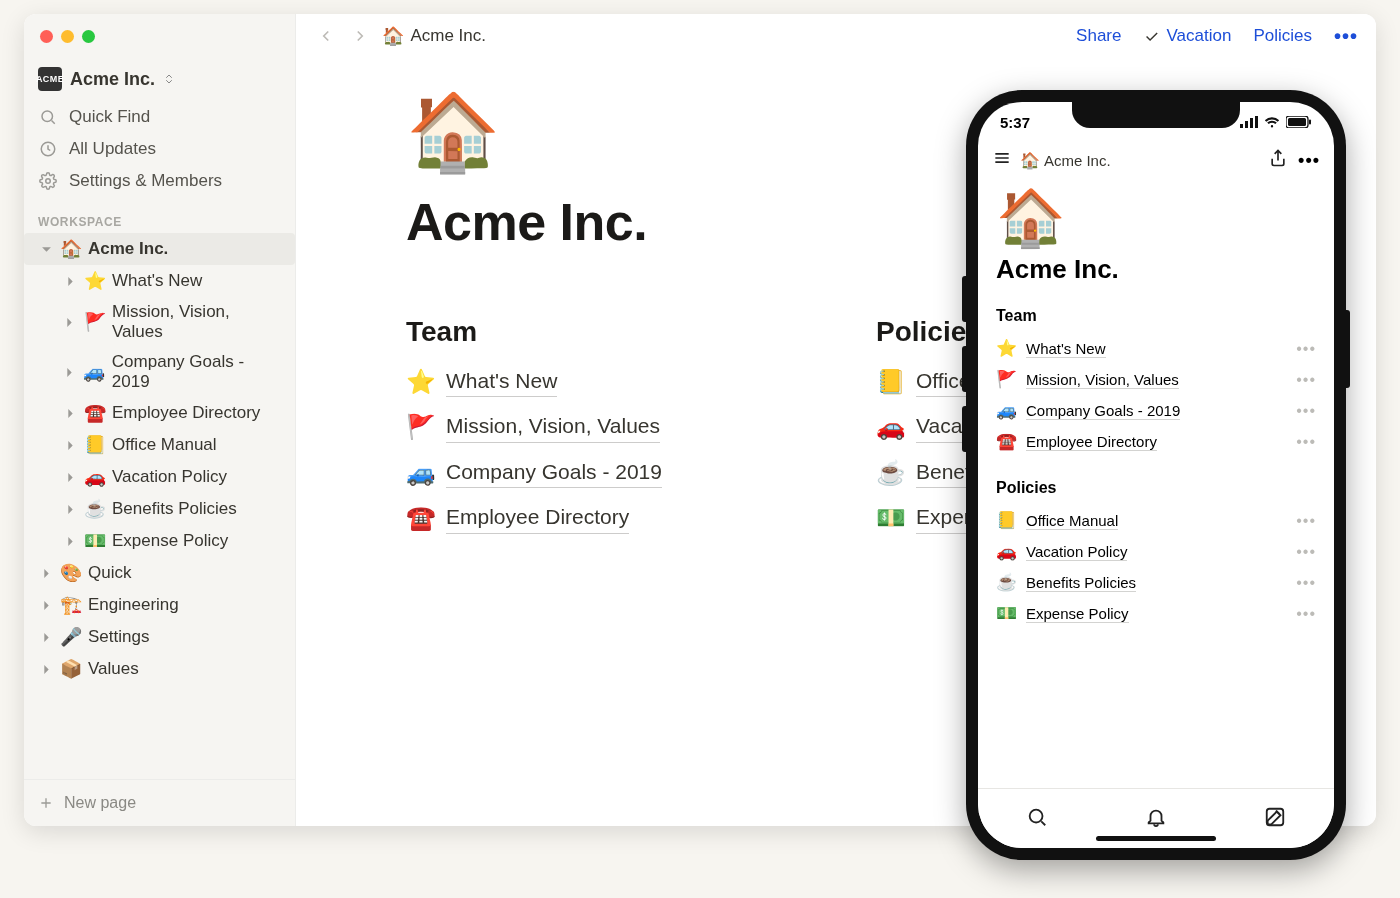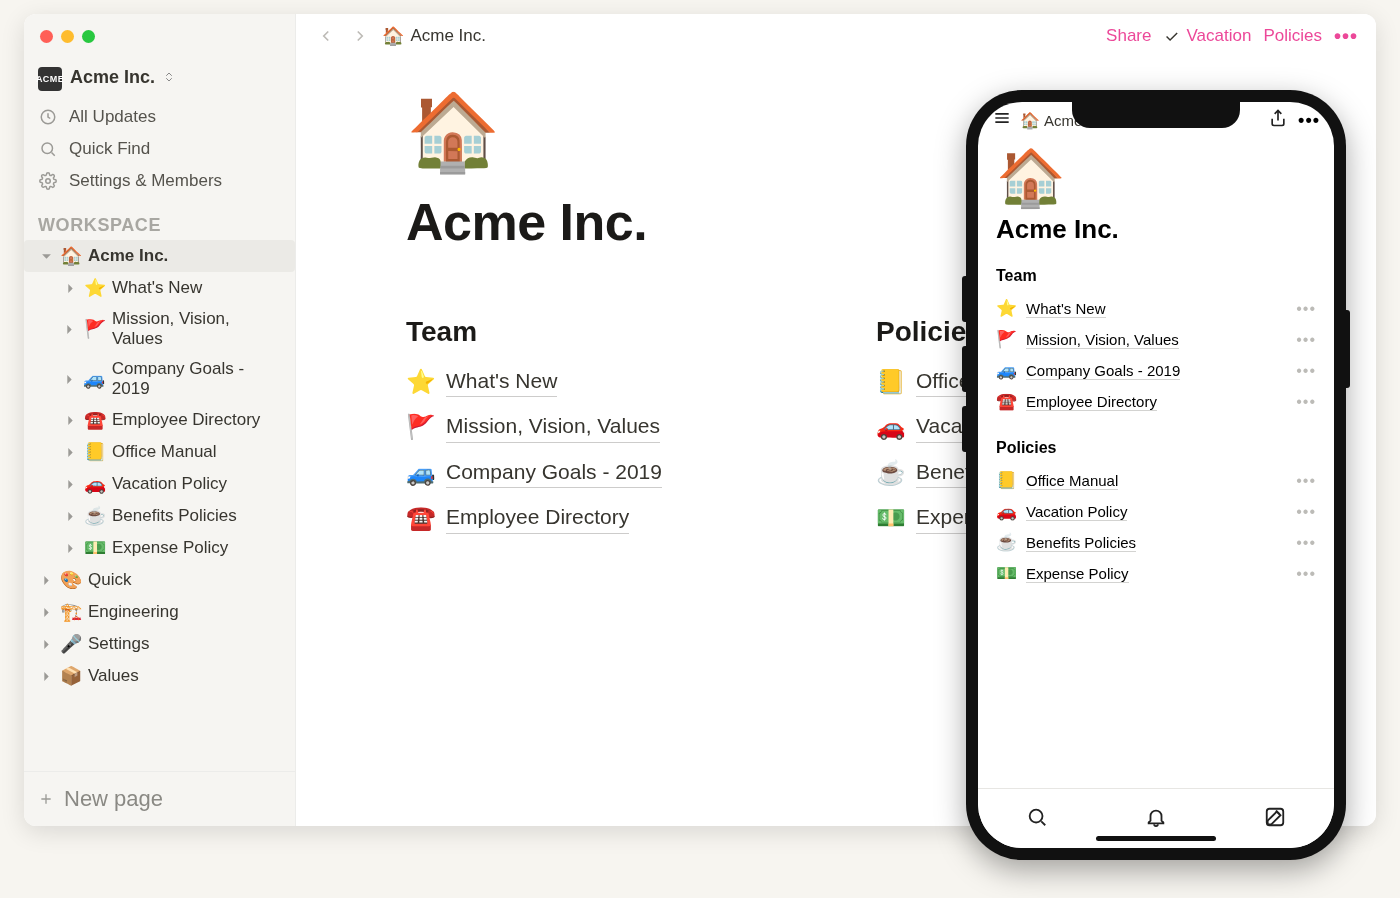--- a/index.html
+++ b/index.html
@@ -25,50 +25,50 @@
     background: #f6f5f2;
     border-right: 1px solid #ececea;
     display: flex; flex-direction: column;
     font-size: 17px;
     color: #37352f;
   }
   .traffic { display: flex; gap: 8px; padding: 16px 0 10px 16px; }
   .dot { width: 13px; height: 13px; border-radius: 50%; }
   .dot.red{background:#ff5f57;} .dot.yellow{background:#febc2e;} .dot.green{background:#28c840;}
 
-  .ws-header { display:flex; align-items:flex-start; gap:8px; padding:14px 14px 10px 14px; font-weight:700; font-size:18px; }
+  .ws-header { display:flex; align-items:center; gap:8px; padding:14px 14px 10px 14px; font-weight:700; font-size:18px; }
   .ws-badge { width:24px; height:24px; border-radius:4px; background:#333; color:#fff; font-size:9px; display:flex; align-items:center; justify-content:center; letter-spacing:0.4px; }
   .updown-icon svg{width:12px;height:12px;stroke:#888;}
 
   .nav-item { display:flex; align-items:center; gap:11px; padding:6px 14px; color:#55534d; cursor:pointer; }
   .nav-item .icon-slot{width:20px;height:20px;display:flex;align-items:center;justify-content:center;}
   .nav-item .icon-slot svg{width:18px;height:18px;stroke:#9b9a96;fill:none;stroke-width:2;}
 
-  .section-label{padding:18px 14px 4px 14px; font-size:18px; font-weight:700; letter-spacing:0.6px; color:#a8a7a2;}
+  .section-label{padding:18px 14px 4px 14px; font-size:12px; font-weight:700; letter-spacing:0.6px; color:#a8a7a2;}
 
   .tree{flex:1;overflow:auto;}
   .tree-row{display:flex;align-items:center;gap:6px;padding:5px 10px 5px 14px;cursor:pointer;border-radius:4px;}
   .tree-row.selected{background:#ebeae6;font-weight:700;}
   .tree-row .caret{width:16px;height:16px;display:flex;align-items:center;justify-content:center;color:#9b9a96;}
   .tree-row .caret svg{width:11px;height:11px;fill:#9b9a96;}
   .tree-row .emoji{font-size:18px;width:22px;text-align:center;}
   .tree-row .label{font-size:17px;color:#37352f;}
   .tree-row.selected .label{font-weight:700;}
   .tree-sub{padding-left:24px;}
 
-  .sidebar-footer{border-top:1px solid #ececea;padding:14px;display:flex;align-items:center;gap:10px;color:#8a8984;font-size:22px;cursor:pointer;}
+  .sidebar-footer{border-top:1px solid #ececea;padding:14px;display:flex;align-items:center;gap:10px;color:#8a8984;font-size:16px;cursor:pointer;}
   .sidebar-footer svg{width:16px;height:16px;stroke:#9b9a96;stroke-width:2;}
 
   .main{flex:1;position:relative;background:#fff;display:flex;flex-direction:column;}
   .topbar{height:44px;display:flex;align-items:center;padding:0 18px;gap:10px;}
   .nav-btn{width:24px;height:24px;display:flex;align-items:center;justify-content:center;cursor:pointer;}
   .nav-btn svg{width:18px;height:18px;stroke:#bdbbb6;stroke-width:2.2;fill:none;}
   .crumb{display:flex;align-items:center;gap:6px;color:#37352f;font-size:17px;}
   .crumb .emoji{font-size:18px;}
-  .top-actions{margin-left:auto;display:flex;align-items:center;gap:12px;color:#ec4899;font-size:17px;}
+  .top-actions{margin-left:auto;display:flex;align-items:center;gap:22px;color:#1d4ed8;font-size:17px;}
   .top-actions .act{display:flex;align-items:center;gap:6px;cursor:pointer;}
   .top-actions svg{width:17px;height:17px;stroke:#37352f;stroke-width:2;fill:none;}
   .more-dots{letter-spacing:1px;font-weight:700;font-size:20px;cursor:pointer;}
 
   .page-body{padding:36px 110px 0 110px;}
   .page-icon{font-size:76px;line-height:1;margin-bottom:22px;}
   .page-title{font-size:52px;font-weight:800;color:#1b1a18;letter-spacing:-0.5px;}
   .cols{display:flex;gap:80px;margin-top:64px;}
   .col{flex:0 0 390px;}
   .col h2{font-size:28px;font-weight:800;color:#1b1a18;margin-bottom:18px;}
@@ -137,34 +137,34 @@
       <span class="updown-icon">
         <svg viewBox="0 0 24 24">
             <path d="M7 9l5-5 5 5M7 15l5 5 5-5" fill="none" stroke-width="2" stroke-linecap="round" stroke-linejoin="round"></path>
           </svg>
       </span>
     </div>
 
     <div class="nav-item">
       <span class="icon-slot">
         <svg viewBox="0 0 24 24">
+            <circle cx="11" cy="11" r="7"></circle>
+            <path d="M21 21l-4.3-4.3"></path>
+          </svg>
+      </span>
+      <span>Quick Find</span>
+    </div>
+    <div class="nav-item">
+      <span class="icon-slot">
+        <svg viewBox="0 0 24 24">
             <circle cx="12" cy="12" r="9"></circle>
             <path d="M12 7v5l3 2"></path>
           </svg>
       </span>
       <span>All Updates</span>
-    </div>
-    <div class="nav-item">
-      <span class="icon-slot">
-        <svg viewBox="0 0 24 24">
-            <circle cx="11" cy="11" r="7"></circle>
-            <path d="M21 21l-4.3-4.3"></path>
-          </svg>
-      </span>
-      <span>Quick Find</span>
     </div>
     <div class="nav-item">
       <span class="icon-slot">
         <svg viewBox="0 0 24 24">
             <circle cx="12" cy="12" r="3"></circle>
             <path d="M19.4 15a1.7 1.7 0 0 0 .34 1.87l.06.06a2 2 0 1 1-2.83 2.83l-.06-.06a1.7 1.7 0 0 0-1.87-.34 1.7 1.7 0 0 0-1 1.56V21a2 2 0 0 1-4 0v-.09a1.7 1.7 0 0 0-1-1.56 1.7 1.7 0 0 0-1.87.34l-.06.06a2 2 0 1 1-2.83-2.83l.06-.06A1.7 1.7 0 0 0 4.6 15a1.7 1.7 0 0 0-1.56-1H3a2 2 0 0 1 0-4h.09A1.7 1.7 0 0 0 4.6 9a1.7 1.7 0 0 0-.34-1.87l-.06-.06A2 2 0 1 1 7 4.24l.06.06A1.7 1.7 0 0 0 9 4.6a1.7 1.7 0 0 0 1-1.56V3a2 2 0 0 1 4 0v.09c0 .67.4 1.27 1 1.51a1.7 1.7 0 0 0 1.87-.34l.06-.06A2 2 0 1 1 19.76 7l-.06.06A1.7 1.7 0 0 0 19.4 9c.24.6.84 1 1.51 1H21a2 2 0 0 1 0 4h-.09a1.7 1.7 0 0 0-1.51 1z"></path>
           </svg>
       </span>
       <span>Settings &amp; Members</span>
     </div>
@@ -376,20 +376,45 @@
      </div>
         </div>
     </div>
   </main>
 </div>
 
 <div class="phone">
   <div class="screen">
     <div class="notch"></div>
 
+    <div class="statusbar">
+      <span>5:37</span>
+      <span class="right">
+        <span class="sig">
+            <svg viewBox="0 0 18 12">
+              <rect x="0" y="8" width="3" height="4" fill="#111"></rect>
+              <rect x="5" y="5" width="3" height="7" fill="#111"></rect>
+              <rect x="10" y="2" width="3" height="10" fill="#111"></rect>
+              <rect x="15" y="0" width="3" height="12" fill="#111"></rect>
+            </svg>
+          </span>
+        <span class="wifi">
+            <svg viewBox="0 0 16 12">
+              <path d="M8 11.5a1.2 1.2 0 1 0 0-2.4 1.2 1.2 0 0 0 0 2.4zM3.2 6.6a7 7 0 0 1 9.6 0l-1.5 1.5a5 5 0 0 0-6.6 0zM.8 4.2a10.4 10.4 0 0 1 14.4 0L13.7 5.7a8.3 8.3 0 0 0-11.4 0z" fill="#111"></path>
+            </svg>
+          </span>
+        <span class="batt">
+            <svg viewBox="0 0 26 12">
+              <rect x="0" y="0" width="22" height="12" rx="3" fill="none" stroke="#111" stroke-width="1.3"></rect>
+              <rect x="2" y="2" width="18" height="8" rx="1.5" fill="#111"></rect>
+              <rect x="23" y="3.5" width="2" height="5" rx="1" fill="#111"></rect>
+            </svg>
+          </span>
+      </span>
+    </div>
 
     <div class="phone-top">
       <span class="menu-btn">
         <svg viewBox="0 0 24 24">
             <path d="M4 7h16M4 12h16M4 17h16"></path>
           </svg>
       </span>
       <span class="crumb">
         <span class="emoji">🏠</span>
         <span>Acme Inc.</span>

